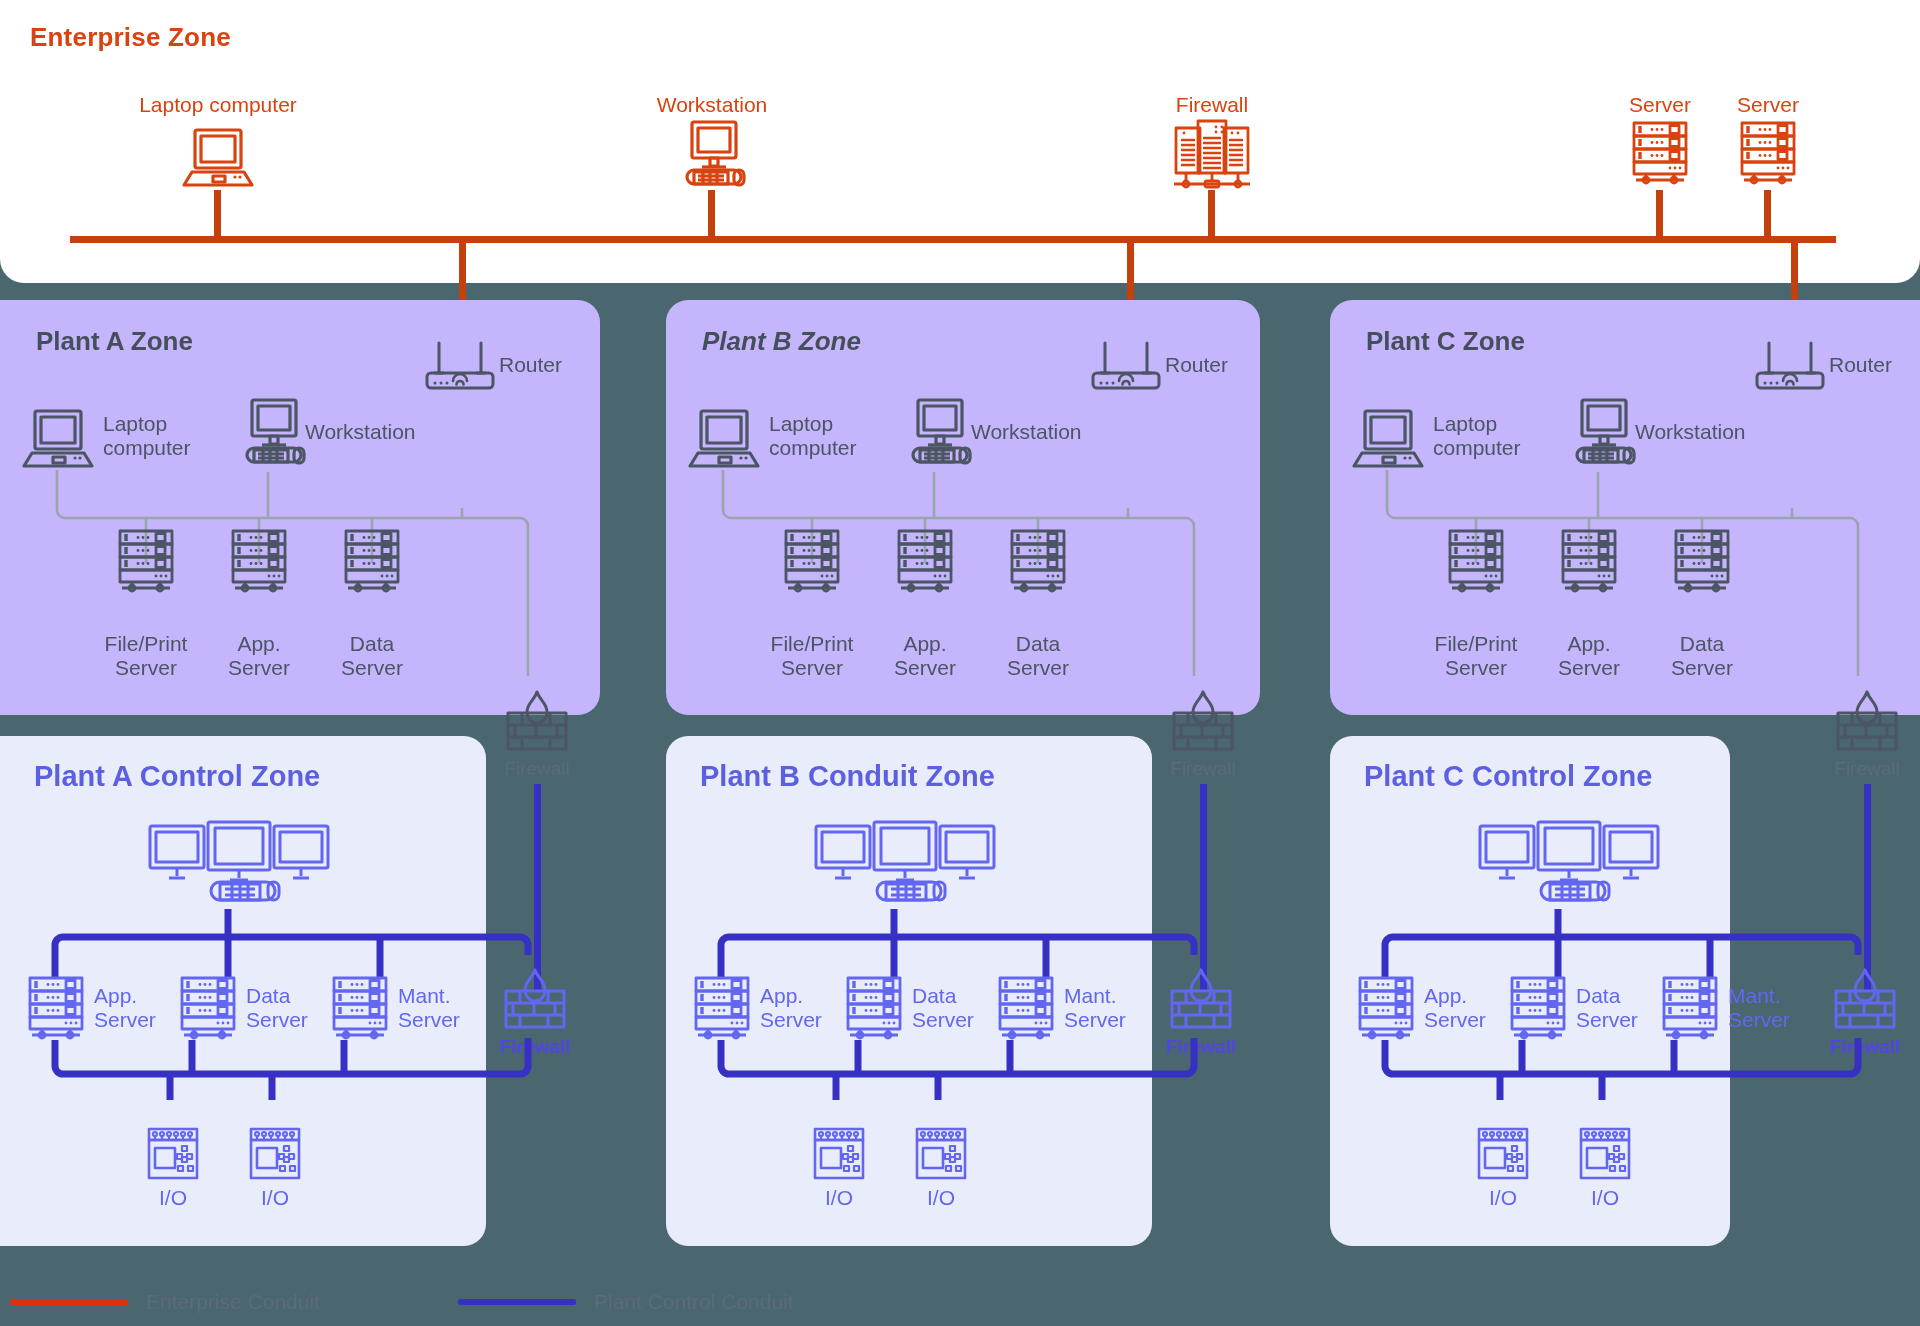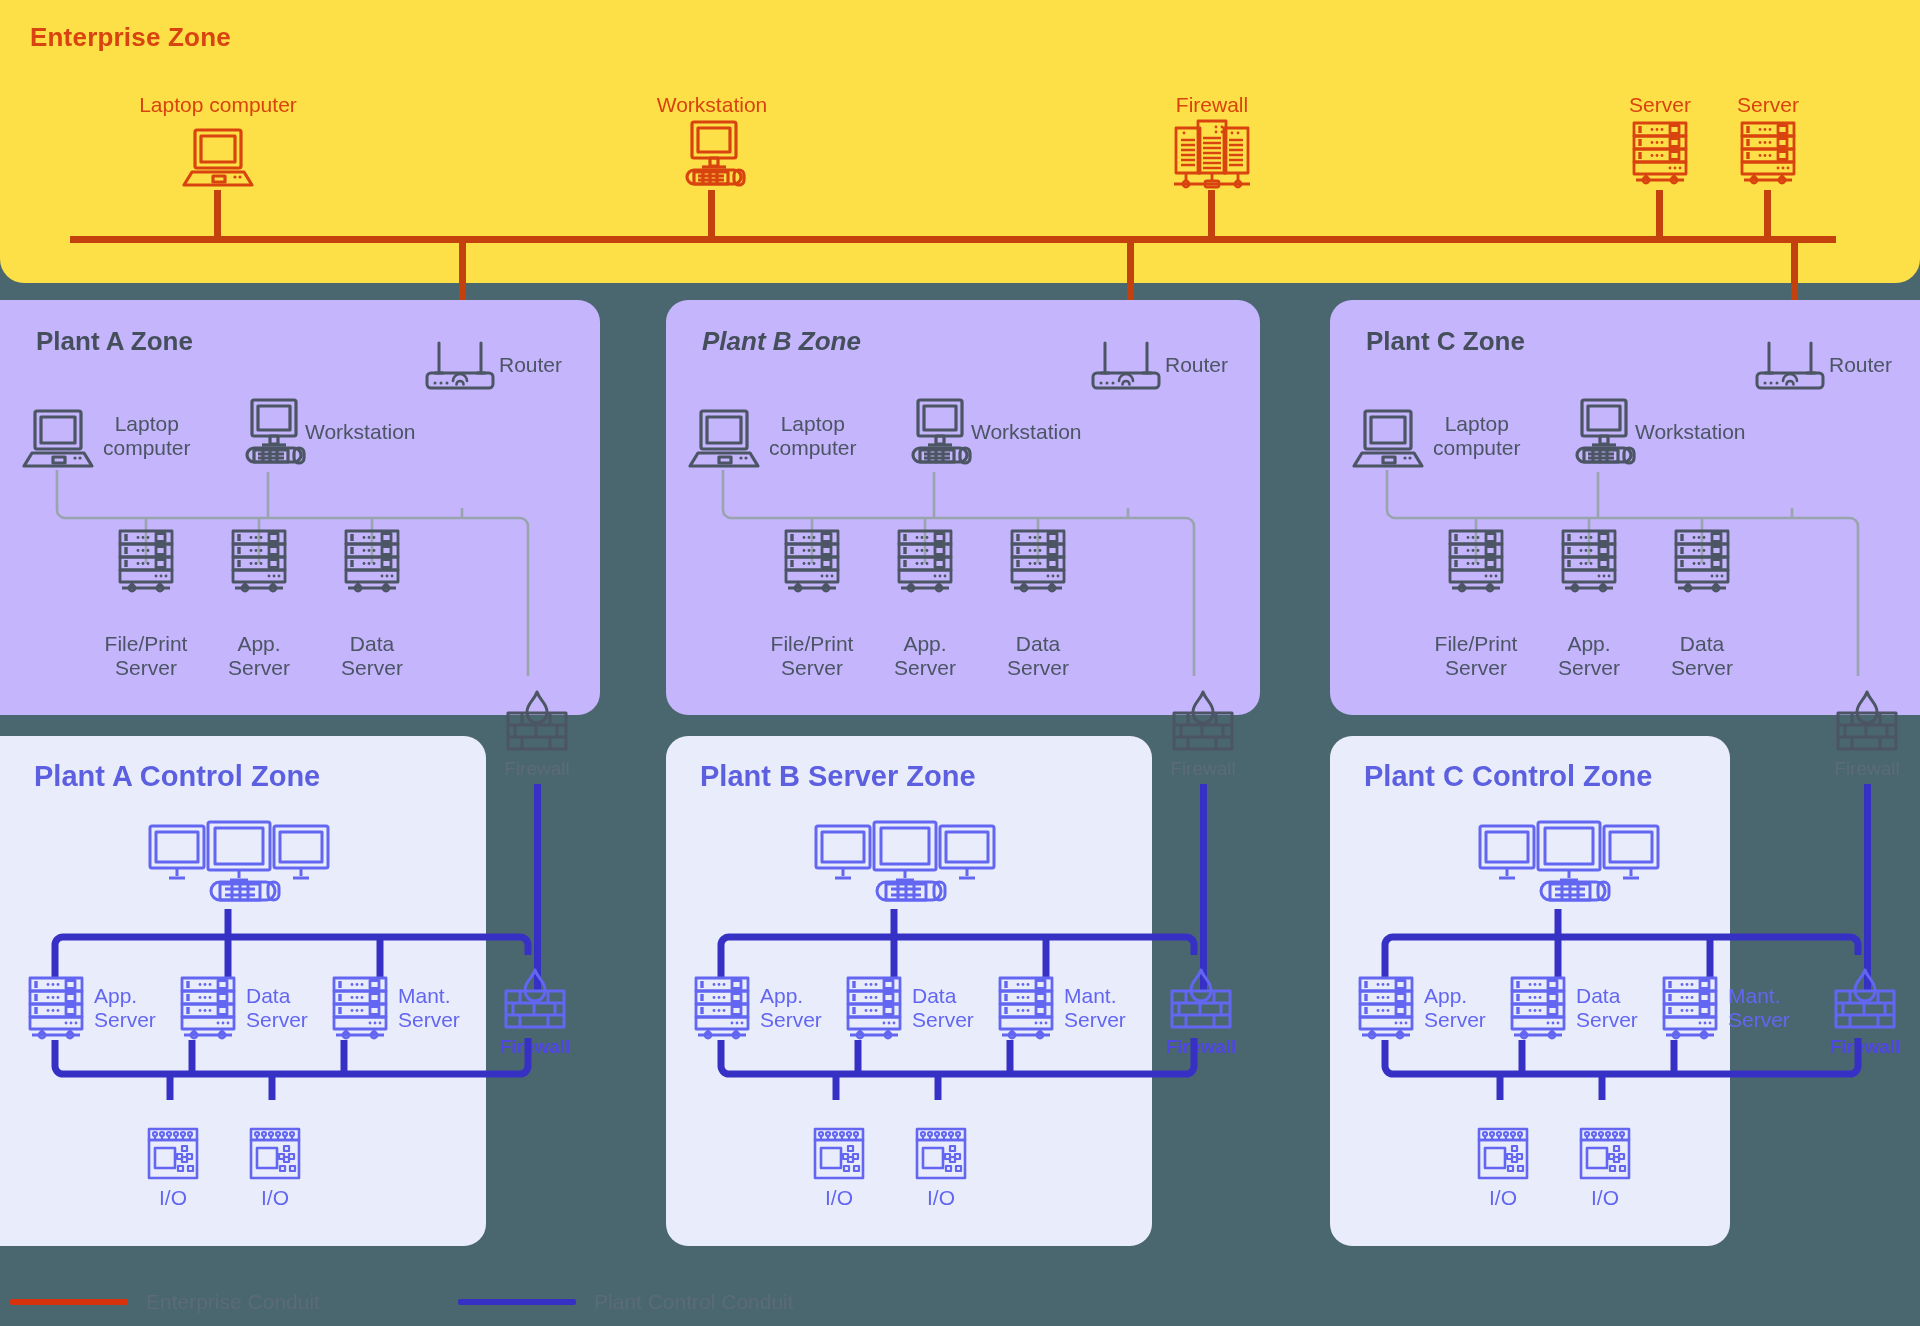--- a/index.html
+++ b/index.html
@@ -10,21 +10,21 @@
     overflow: hidden;
     position: relative;
   }
   .stage { position:absolute; inset:0; }
 
   
   .zone { position:absolute; border-radius: 22px; }
 
   .enterprise-zone {
     left:0; top:0; width:1920px; height:283px;
-    background:#fde047; border-radius:0 0 24px 24px;
+    background:#ffffff; border-radius:0 0 24px 24px;
   }
   .ent-title {
     position:absolute; left:30px; top:22px;
     font-size:26px; font-weight:bold; color:#d8430f; letter-spacing:.2px;
   }
 
   .plant-zone {
     background:#c4b5fd; height:415px; top:300px;
   }
   .plant-title {
@@ -36,21 +36,21 @@
     background:#e9edfb; height:510px; top:736px;
   }
   .control-title {
     position:absolute; left:34px; top:24px;
     font-size:29px; font-weight:bold; color:#5b5fe0;
   }
 
   
   .lbl { position:absolute; font-size:21px; line-height:1.12; white-space:pre; }
   .lbl-ent  { color:#d8430f; font-size:21px; text-align:center; }
-  .lbl-plant{ color:#4b5563;text-align:center; }
+  .lbl-plant{ color:#4b5563; }
   .lbl-ctrl { color:#6366f1; }
   .lbl-fw   { color:#5c6b78; font-size:19px; }
   .lbl-fw-blue { color:#4f46e5; font-size:19px; font-weight:bold; }
 
   .ctr { transform: translateX(-50%); text-align:center; }
 
   
   .ln { position:absolute; }
   .h-ent { background:#c2410c; height:7px; }
   .v-ent { background:#c2410c; width:7px; }
@@ -214,21 +214,21 @@
 </div>
 
 <div class="zone plant-zone" style="left:1330px; width:590px; border-radius:22px 0 0 22px;">
   <div class="plant-title">Plant C Zone</div>
 </div>
 
 <div class="zone control-zone" style="left:0; width:486px; border-radius:0 22px 22px 0;">
   <div class="control-title">Plant A Control Zone</div>
 </div>
 <div class="zone control-zone" style="left:666px; width:486px;">
-  <div class="control-title">Plant B Server Zone</div>
+  <div class="control-title">Plant B Conduit Zone</div>
 </div>
 <div class="zone control-zone" style="left:1330px; width:400px;">
   <div class="control-title">Plant C Control Zone</div>
 </div>
 
 <svg class="wire" style="left:425px; top:340px;" width="70" height="52" viewBox="0 0 70 52">
   <g fill="none" stroke="#4b5563" stroke-width="3" stroke-linejoin="round" stroke-linecap="round">
     <path d="M14 3 v30 M56 3 v30"></path>
     <path d="M10 33 h8 M52 33 h8"></path>
     <rect x="2" y="33" width="66" height="15" rx="4"></rect>

